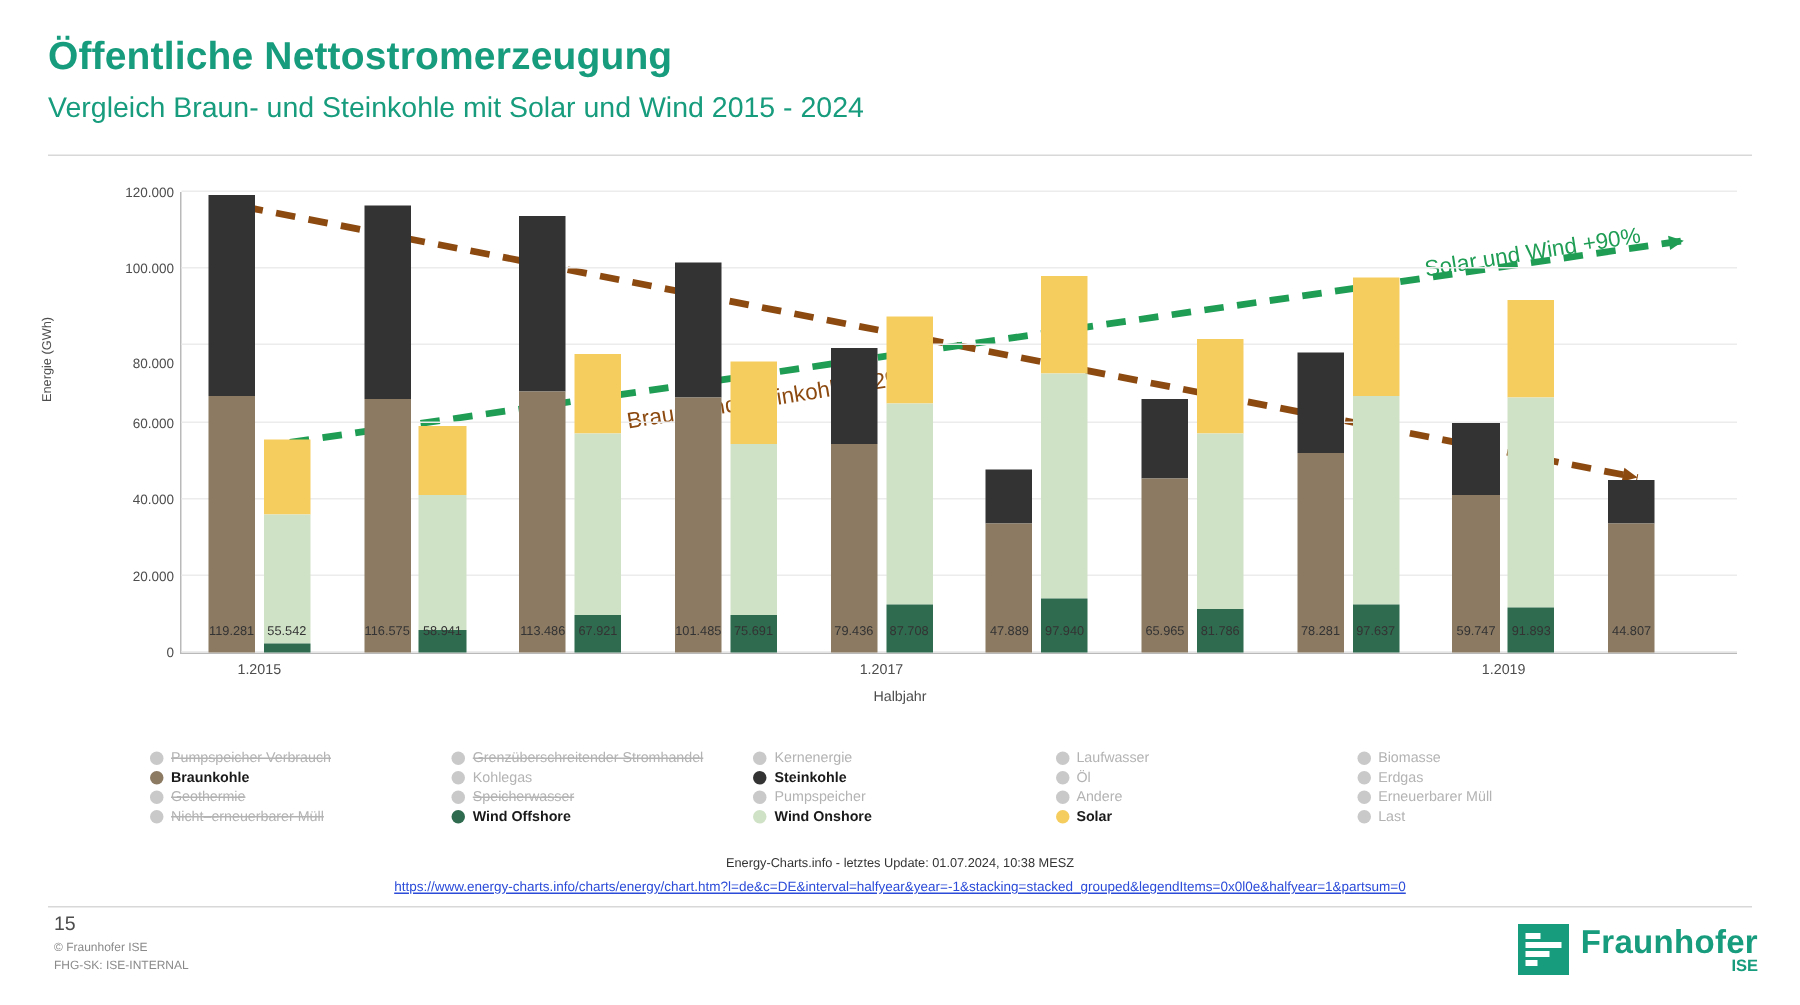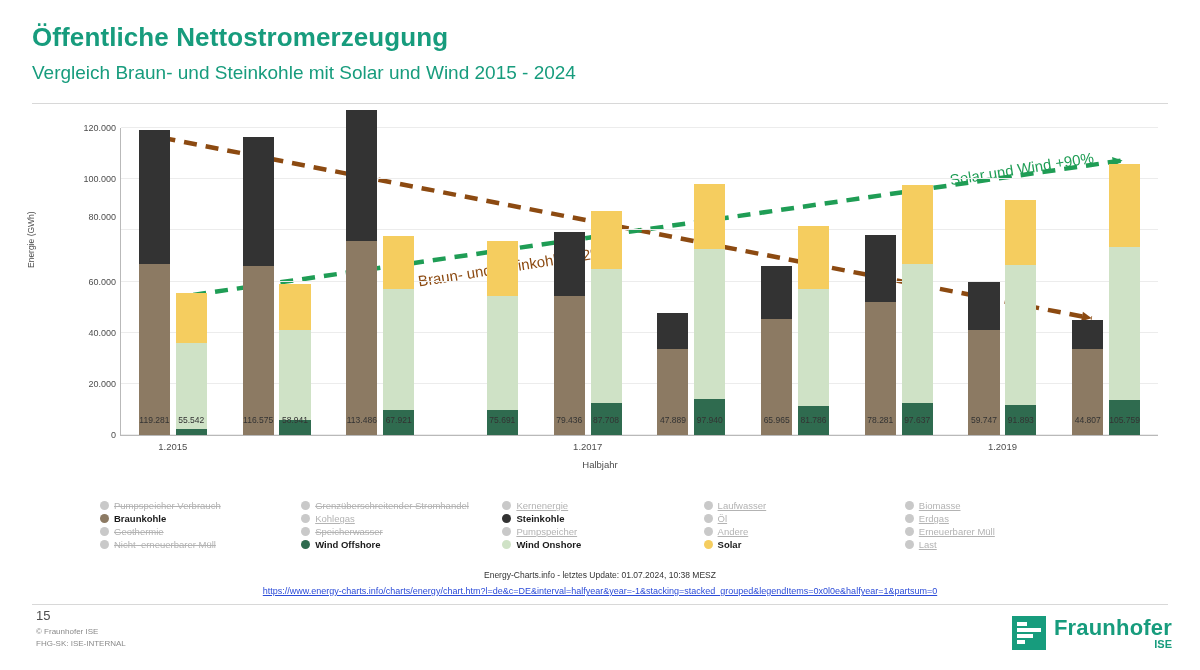--- a/index.html
+++ b/index.html
@@ -77,21 +77,21 @@
   
   .legend {
     position:absolute; left:100px; top:500px; width:1000px;
     display:grid; grid-template-columns:repeat(5, 1fr);
     column-gap:6px; row-gap:2px;
     font-size:9.5px;
   }
   .litem { display:flex; align-items:center; gap:5px; white-space:nowrap; }
   .dot { width:9px; height:9px; border-radius:50%; flex:0 0 auto; }
   .litem.off { color:#b3b3b3; text-decoration:line-through; }
-  .litem.offplain { color:#b3b3b3;text-decoration:underline; }
+  .litem.offplain { color:#b3b3b3; }
   .litem.on { color:#1a1a1a; font-weight:bold; }
 
   .source {
     position:absolute; left:0; right:0; top:570px; text-align:center;
     font-size:8.5px; color:#333;
   }
   .url {
     position:absolute; left:0; right:0; top:586px; text-align:center;
     font-size:9px; color:#2b4bd8; text-decoration:underline;
   }
@@ -137,21 +137,21 @@
       <div class="annot ren">Solar und Wind +90%</div>
     <div class="gridline" style="bottom: 0px;"></div>
         <div class="ytick" style="bottom: 0px; top: auto; transform: translateY(50%);">0</div>
         <div class="gridline" style="bottom: 51.1667px;"></div>
         <div class="ytick" style="bottom: 51.1667px; top: auto; transform: translateY(50%);">20.000</div>
         <div class="gridline" style="bottom: 102.333px;"></div>
         <div class="ytick" style="bottom: 102.333px; top: auto; transform: translateY(50%);">40.000</div>
         <div class="gridline" style="bottom: 153.5px;"></div>
         <div class="ytick" style="bottom: 153.5px; top: auto; transform: translateY(50%);">60.000</div>
         <div class="gridline" style="bottom: 204.667px;"></div>
-        <div class="ytick" style="bottom: 218px; top: auto; transform: translateY(50%); margin-left: 35px;">80.000</div>
+        <div class="ytick" style="bottom: 193px; top: auto; transform: translateY(50%); margin-left: 35px;">80.000</div>
         <div class="gridline" style="bottom: 255.833px;"></div>
         <div class="ytick" style="bottom: 255.833px; top: auto; transform: translateY(50%);">100.000</div>
         <div class="gridline" style="bottom: 307px;"></div>
         <div class="ytick" style="bottom: 307px; top: auto; transform: translateY(50%);">120.000</div>
         <div class="bar" style="left: 17.8882px; width: 31.11px; height: 305.161px;">
           <div class="seg" style="background: rgb(51, 51, 51); height: 43.8301%;"></div>
           <div class="seg" style="background: rgb(140, 122, 99); height: 56.1699%;"></div>
           <div class="bar-total">119.281</div>
         </div>
         <div class="bar" style="left: 54.7017px; width: 31.11px; height: 142.095px;">
@@ -164,31 +164,36 @@
           <div class="seg" style="background: rgb(51, 51, 51); height: 43.3841%;"></div>
           <div class="seg" style="background: rgb(140, 122, 99); height: 56.6159%;"></div>
           <div class="bar-total">116.575</div>
         </div>
         <div class="bar" style="left: 158.402px; width: 31.11px; height: 150.791px;">
           <div class="seg" style="background: rgb(245, 205, 95); height: 30.4389%;"></div>
           <div class="seg" style="background: rgb(207, 226, 198); height: 59.5511%;"></div>
           <div class="seg" style="background: rgb(47, 107, 79); height: 10.01%;"></div>
           <div class="bar-total">58.941</div>
         </div>
-        <div class="bar" style="left: 225.288px; width: 31.11px; height: 325px;">
+        <div class="bar" style="left: 225.288px; width: 31.11px; height: 291px;">
           <div class="seg" style="background: rgb(51, 51, 51); height: 40.2569%;"></div>
           <div class="seg" style="background: rgb(140, 122, 99); height: 59.7431%;"></div>
           <div class="bar-total">113.486</div>
         </div>
         <div class="bar" style="left: 262.102px; width: 31.11px; height: 199px;">
           <div class="seg" style="background: rgb(245, 205, 95); height: 26.5323%;"></div>
           <div class="seg" style="background: rgb(207, 226, 198); height: 60.8059%;"></div>
           <div class="seg" style="background: rgb(47, 107, 79); height: 12.6618%;"></div>
           <div class="bar-total">67.921</div>
         </div>
+        <div class="bar" style="left: 328.988px; width: 31.11px; height: 259.632px;">
+          <div class="seg" style="background: rgb(51, 51, 51); height: 34.4731%;"></div>
+          <div class="seg" style="background: rgb(140, 122, 99); height: 65.5269%;"></div>
+          <div class="bar-total">101.485</div>
+        </div>
         <div class="bar" style="left: 365.802px; width: 31.11px; height: 193.643px;">
           <div class="seg" style="background: rgb(245, 205, 95); height: 28.3931%;"></div>
           <div class="seg" style="background: rgb(207, 226, 198); height: 58.9238%;"></div>
           <div class="seg" style="background: rgb(47, 107, 79); height: 12.6831%;"></div>
           <div class="bar-total">75.691</div>
         </div>
         <div class="bar" style="left: 432.688px; width: 31.11px; height: 203.224px;">
           <div class="seg" style="background: rgb(51, 51, 51); height: 31.3913%;"></div>
           <div class="seg" style="background: rgb(140, 122, 99); height: 68.6087%;"></div>
           <div class="bar-total">79.436</div>
@@ -240,26 +245,20 @@
         <div class="bar" style="left: 884.302px; width: 31.11px; height: 235.093px;">
           <div class="seg" style="background: rgb(245, 205, 95); height: 27.5244%;"></div>
           <div class="seg" style="background: rgb(207, 226, 198); height: 59.8522%;"></div>
           <div class="seg" style="background: rgb(47, 107, 79); height: 12.6234%;"></div>
           <div class="bar-total">91.893</div>
         </div>
         <div class="bar" style="left: 951.188px; width: 31.11px; height: 114.631px;">
           <div class="seg" style="background: rgb(51, 51, 51); height: 25.2349%;"></div>
           <div class="seg" style="background: rgb(140, 122, 99); height: 74.7651%;"></div>
           <div class="bar-total">44.807</div>
-        </div>
-        <div class="bar" style="left: 988.002px; width: 31.11px; height: 270.567px;">
-          <div class="seg" style="background: rgb(245, 205, 95); height: 30.5969%;"></div>
-          <div class="seg" style="background: rgb(207, 226, 198); height: 56.4491%;"></div>
-          <div class="seg" style="background: rgb(47, 107, 79); height: 12.954%;"></div>
-          <div class="bar-total">105.759</div>
         </div>
         <div class="xtick" style="left: 51.85px;">1.2015</div>
         <div class="xtick" style="left: 466.65px;">1.2017</div>
         <div class="xtick" style="left: 881.45px;">1.2019</div>
       </div>
     <div class="xlabel">Halbjahr</div>
   </div>
 
   <div class="legend" id="legend">
       <div class="litem off">

